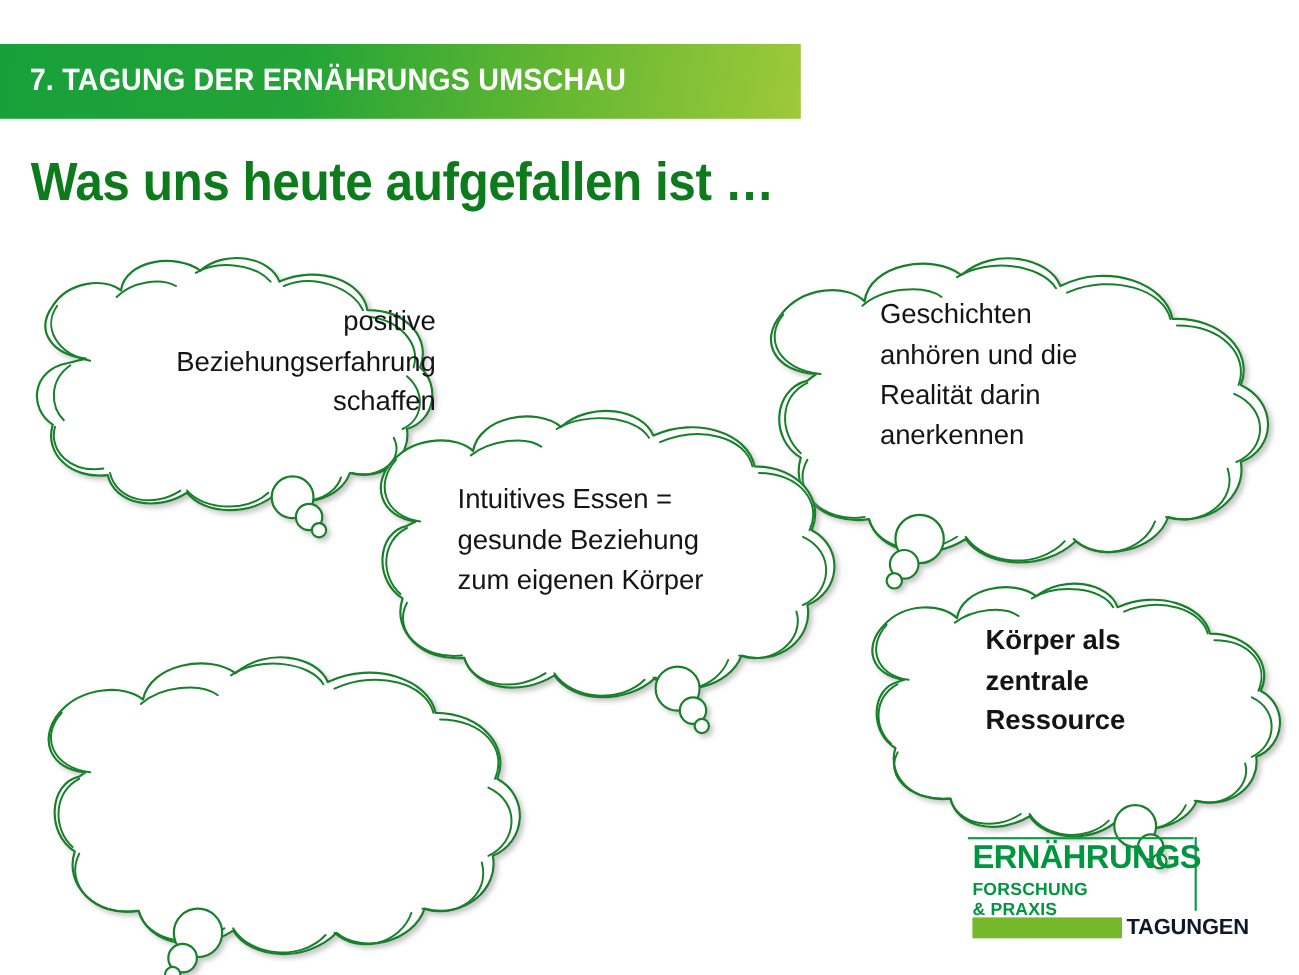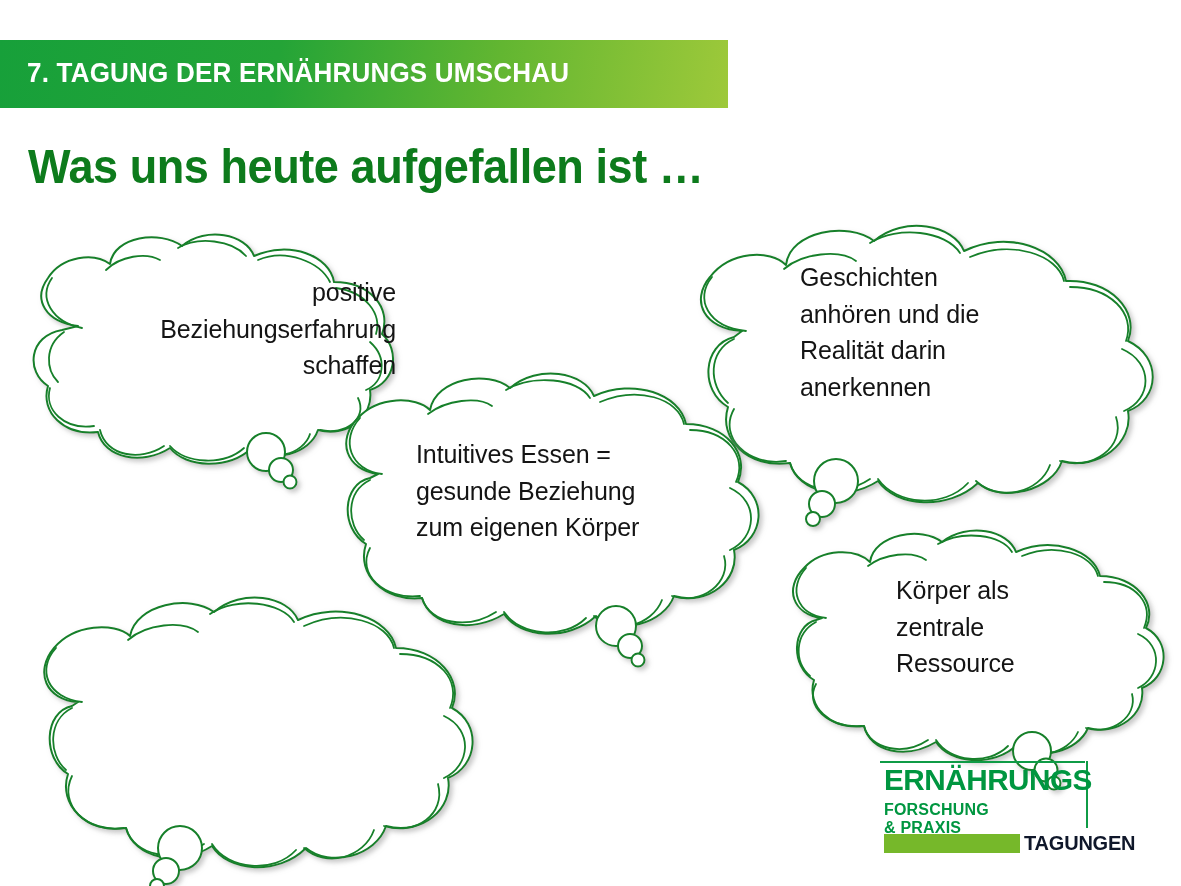--- a/index.html
+++ b/index.html
@@ -205,21 +205,21 @@
         <circle cx="248" cy="222" r="19" fill="#ffffff" stroke="#17802a" stroke-width="2"></circle>
         <circle cx="263" cy="240" r="12" fill="#ffffff" stroke="#17802a" stroke-width="2"></circle>
         <circle cx="272" cy="252" r="6.5" fill="#ffffff" stroke="#17802a" stroke-width="2"></circle>
       </g>
     </svg>
     <div class="bubble-text" style="left:68px; top:44px; width:310px;text-align:right;">positive
 Beziehungserfahrung
 schaffen</div>
   </div>
 
-  <div class="bubble" style="left:690px; top:183px; width:490px; height:290px;text-decoration:underline;">
+  <div class="bubble" style="left:690px; top:192px; width:490px; height:290px;text-decoration:underline;">
     <svg width="490" height="290" viewBox="0 0 490 290">
       <defs>
         <filter id="sh2" x="-20%" y="-20%" width="150%" height="150%">
           <feDropShadow dx="3" dy="3" stdDeviation="2.5" flood-color="#9a9a9a" flood-opacity="0.55"></feDropShadow>
         </filter>
       </defs>
       <g filter="url(#sh2)">
         <path fill="#ffffff" stroke="#17802a" stroke-width="2" stroke-linecap="round" stroke-linejoin="round" d="M52,108
                  C14,106 0,78 20,54
                  C40,28 80,26 96,42
@@ -333,21 +333,21 @@
         <path fill="none" stroke="#17802a" stroke-width="1.8" stroke-linecap="round" d="M354,164 C360,186 334,206 308,198"></path>
         <path fill="none" stroke="#17802a" stroke-width="1.8" stroke-linecap="round" d="M300,202 C290,224 256,232 238,214"></path>
         <path fill="none" stroke="#17802a" stroke-width="1.8" stroke-linecap="round" d="M230,216 C210,236 172,232 158,210"></path>
         <path fill="none" stroke="#17802a" stroke-width="1.8" stroke-linecap="round" d="M150,210 C126,226 92,220 86,196"></path>
         <path fill="none" stroke="#17802a" stroke-width="1.8" stroke-linecap="round" d="M48,88 C18,84 10,58 28,38"></path>
         <circle cx="254" cy="221" r="19" fill="#ffffff" stroke="#17802a" stroke-width="2"></circle>
         <circle cx="268" cy="240" r="11.5" fill="#ffffff" stroke="#17802a" stroke-width="2"></circle>
         <circle cx="276" cy="253" r="6.5" fill="#ffffff" stroke="#17802a" stroke-width="2"></circle>
       </g>
     </svg>
-    <div class="bubble-text" style="left:118px; top:42px; width:230px;">Körper als
+    <div class="bubble-text" style="left:118px; top:34px; width:230px;font-weight:bold;">Körper als
 zentrale
 Ressource</div>
   </div>
 
   <div class="bubble" style="left:30px; top:558px; width:450px; height:280px;">
     <svg width="450" height="280" viewBox="0 0 450 280">
       <defs>
         <filter id="sh5" x="-20%" y="-20%" width="150%" height="150%">
           <feDropShadow dx="3" dy="3" stdDeviation="2.5" flood-color="#9a9a9a" flood-opacity="0.55"></feDropShadow>
         </filter>

